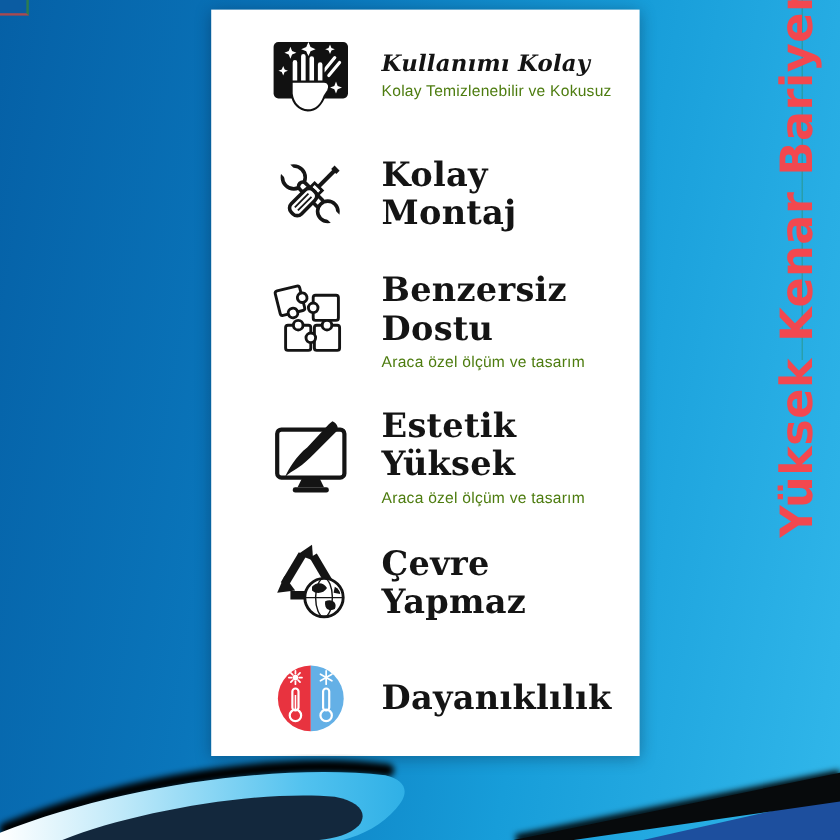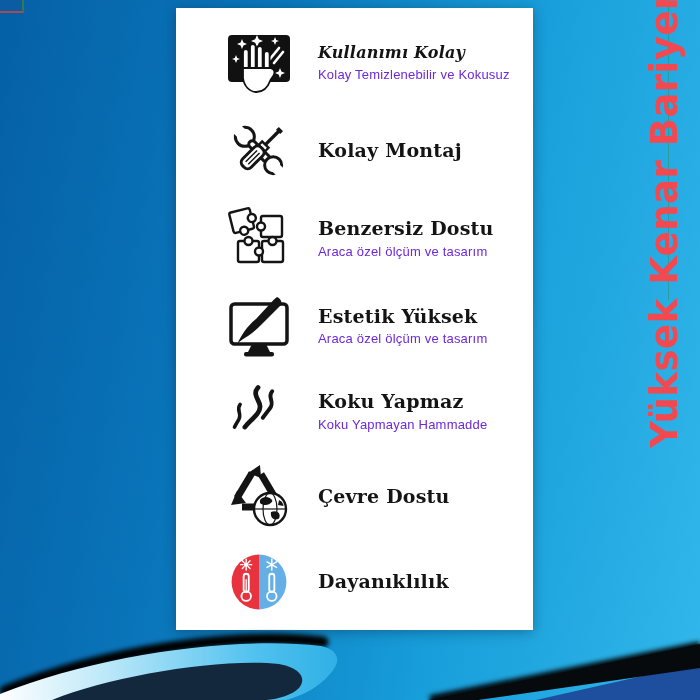--- a/index.html
+++ b/index.html
@@ -28,26 +28,26 @@
     background:#ffffff;
     box-shadow:0 2px 12px rgba(8,20,40,.35);
     display:flex; flex-direction:column; justify-content:space-between;
     padding:20px 10px 16px 24px;
   }
   .row { display:flex; align-items:center; }
   .icon-wrap { width:118px; min-width:118px; display:flex; justify-content:center; align-items:center; }
   .txt { display:flex; flex-direction:column; }
   .title {
     font-family:"DejaVu Serif", serif;
-    font-weight:bold; font-size:19px; color:#141414; line-height:1.15;
+    font-weight:bold; font-size:28px; color:#141414; line-height:1.15;
     letter-spacing:.2px;
   }
-  .title.italic { font-style:italic; font-size:16px; }
+  .title.italic { font-style:italic; font-size:19px; }
   .subtitle {
-    font-size:13px; color:#6d28d9; margin-top:4px; letter-spacing:.2px;
+    font-size:13px; color:#4d7c0f; margin-top:4px; letter-spacing:.2px;
   }
 
   
   .v-banner {
     position:absolute; left:445px; top:200px; width:440px; height:56px;
     transform:rotate(-90deg);
     text-align:center; line-height:56px;
     font-family:"DejaVu Sans", sans-serif;
     font-weight:bold; font-size:37px; color:#f2484f; letter-spacing:.5px;
     white-space:nowrap;
@@ -153,35 +153,20 @@
         <rect x="20" y="61" width="30" height="4.5" rx="2" fill="#141414"></rect>
         <path d="M53 6 C 57.5 8 59 12.5 55.5 15.5 L 38 33 C 33 38 29 42 24 45 C 20 47.5 16.5 49.5 13.5 52.5 C 15.5 48 17.5 44.5 20 41 C 23.5 36 27.5 31.5 32 28 L 50 8.5 Z" fill="#141414"></path>
       </svg>
     </div>
     <div class="txt">
       <div class="title">Estetik Yüksek</div>
       <div class="subtitle">Araca özel ölçüm ve tasarım</div>
     </div>
   </div>
 
-  <div class="row">
-    <div class="icon-wrap">
-      <svg class="feat-icon" viewBox="0 0 70 70" width="66" height="66">
-        <g fill="none" stroke="#141414" stroke-linecap="round">
-          <path d="M34 9 C 25 19, 43 25, 33 37 C 28 43, 23 47, 20 51" stroke-width="5"></path>
-          <path d="M49 13 C 43 20, 53 24, 46 32 C 43 36, 41 38.5, 39 41" stroke-width="4.2"></path>
-          <path d="M15 27 C 10 33, 18 37, 13 44 C 11 47, 10 49, 9 51" stroke-width="3.8"></path>
-        </g>
-      </svg>
-    </div>
-    <div class="txt">
-      <div class="title">Koku Yapmaz</div>
-      <div class="subtitle">Koku Yapmayan Hammadde</div>
-    </div>
-  </div>
 
   <div class="row">
     <div class="icon-wrap">
       <svg class="feat-icon" viewBox="0 0 70 70" width="70" height="70">
         <g stroke="#141414" stroke-width="7" fill="none">
           <path d="M28 11 L13 36"></path>
           <path d="M18 45 L42 45"></path>
           <path d="M37 12 L50 34"></path>
         </g>
         <g fill="#141414">
@@ -191,21 +176,21 @@
         </g>
         <circle cx="46" cy="47" r="16" fill="#fff" stroke="#141414" stroke-width="2.4"></circle>
         <ellipse cx="46" cy="47" rx="7" ry="16" fill="none" stroke="#141414" stroke-width="1.2"></ellipse>
         <line x1="30" y1="47" x2="62" y2="47" stroke="#141414" stroke-width="1.2"></line>
         <path d="M36 38 C 40 33.5 46 34.5 48.5 39 C 46 43.5 39.5 44.5 36 41 Z" fill="#141414"></path>
         <path d="M47 50 C 52.5 47.5 57.5 51 55 56.5 C 50.5 59 46 56.5 47 50 Z" fill="#141414"></path>
         <path d="M55 38 C 58 39.5 59.5 42 59.5 44 L 54 43 Z" fill="#141414"></path>
       </svg>
     </div>
     <div class="txt">
-      <div class="title">Çevre Dostu</div>
+      <div class="title">Çevre Yapmaz</div>
     </div>
   </div>
 
   <div class="row">
     <div class="icon-wrap">
       <svg class="feat-icon" viewBox="0 0 70 70" width="64" height="64">
         <path d="M35 5 A30 30 0 0 0 35 65 Z" fill="#e8333f"></path>
         <path d="M35 5 A30 30 0 0 1 35 65 Z" fill="#64b0e6"></path>
         <g stroke="#fff" stroke-width="1.6" stroke-linecap="round">
           <circle cx="21" cy="16" r="2.6" fill="#fff" stroke="none"></circle>

